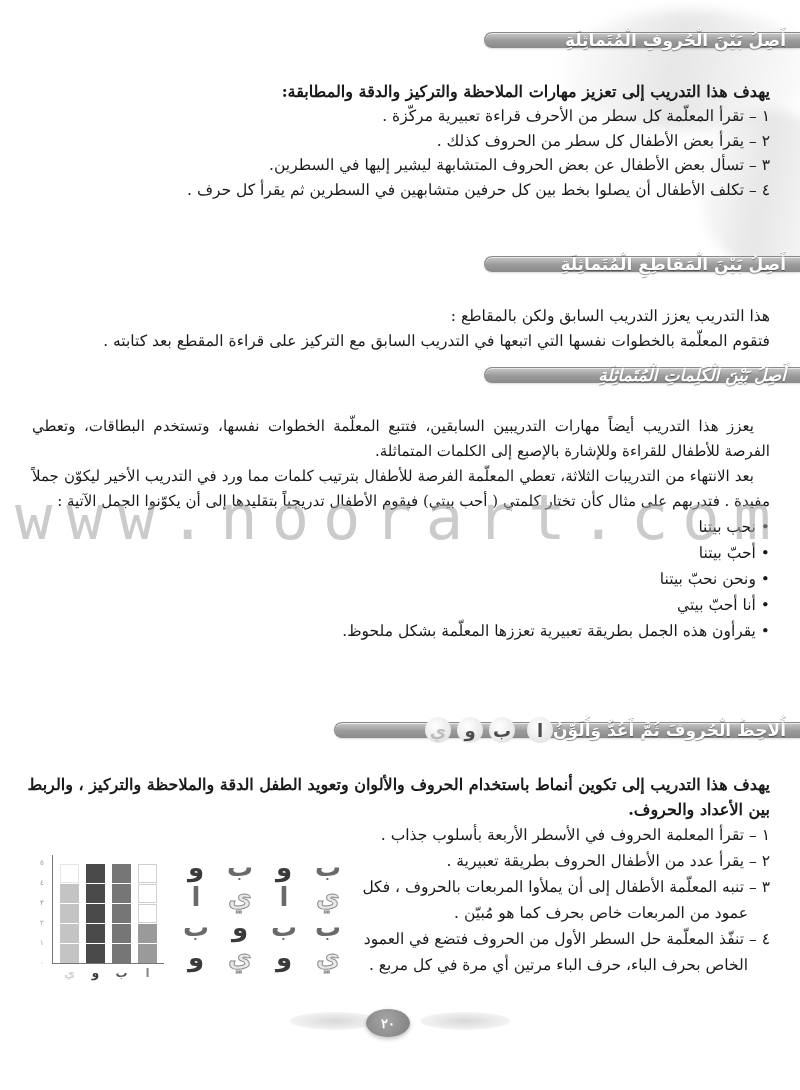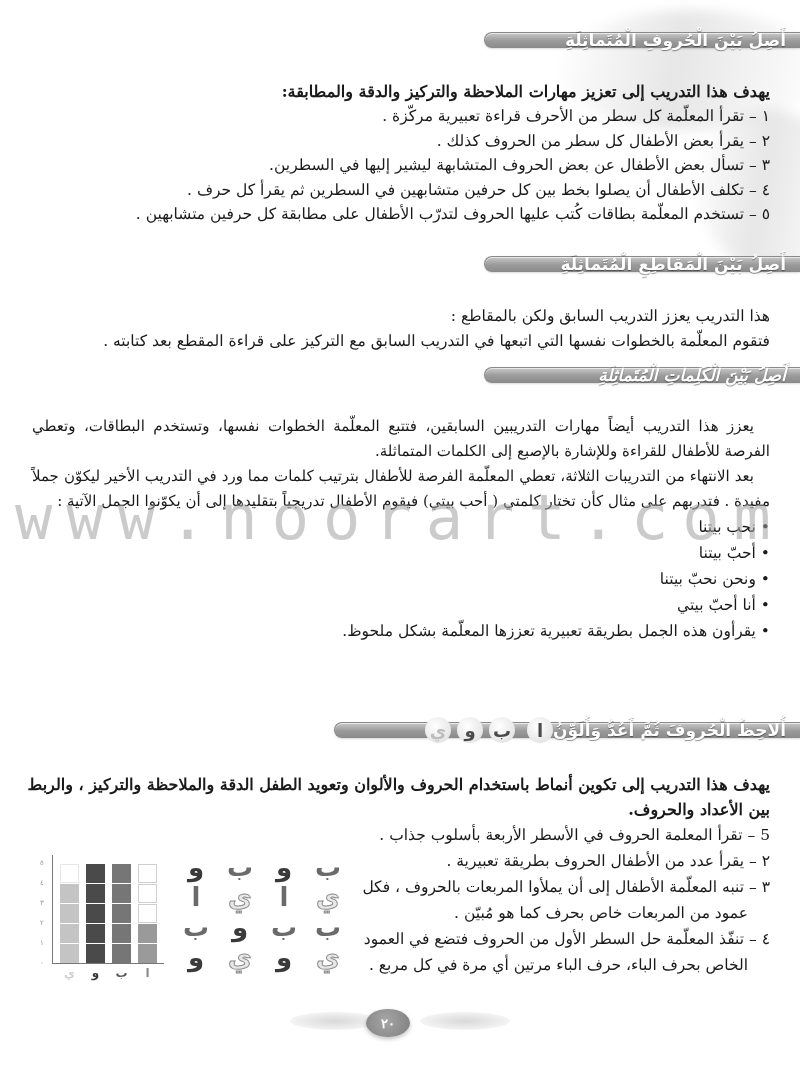--- a/index.html
+++ b/index.html
@@ -85,21 +85,20 @@
 
 <div class="section-header" style="left:484px; top:32px; width:316px;">
   <span class="title">أَصِلُ بَيْنَ الْحُروفِ الْمُتَماثِلَةِ</span>
 </div>
 <div class="block" style="right:30px; top:80px; width:720px;">
   <div class="lead">يهدف هذا التدريب إلى تعزيز مهارات الملاحظة والتركيز والدقة والمطابقة:</div>
   <div class="line">١ – تقرأ المعلّمة كل سطر من الأحرف قراءة تعبيرية مركّزة .</div>
   <div class="line">٢ – يقرأ بعض الأطفال كل سطر من الحروف كذلك .</div>
   <div class="line">٣ – تسأل بعض الأطفال عن بعض الحروف المتشابهة ليشير إليها في السطرين.</div>
   <div class="line">٤ – تكلف الأطفال أن يصلوا بخط بين كل حرفين متشابهين في السطرين ثم يقرأ كل حرف .</div>
-  <div class="line">٥ – تستخدم المعلّمة بطاقات كُتب عليها الحروف لتدرّب الأطفال على مطابقة كل حرفين متشابهين .</div>
 </div>
 
 <div class="section-header" style="left:484px; top:256px; width:316px;">
   <span class="title">أَصِلُ بَيْنَ الْمَقاطِعِ الْمُتَماثِلَةِ</span>
 </div>
 <div class="block" style="right:30px; top:304px; width:720px;">
   <div class="line">هذا التدريب يعزز التدريب السابق ولكن بالمقاطع :</div>
   <div class="line">فتقوم المعلّمة بالخطوات نفسها التي اتبعها في التدريب السابق مع التركيز على قراءة المقطع بعد كتابته .</div>
 </div>
 
@@ -122,21 +121,21 @@
   <span class="hdr-letter faded">ي</span>
   <span class="hdr-letter">و</span>
   <span class="hdr-letter">ب</span>
   <span class="hdr-letter" style="margin-left:12px;">ا</span>
   <span class="title">أُلاحِظُ الْحُروفَ ثُمَّ أَعُدُّ وَأُلَوِّنُ</span>
 </div>
 <div class="block" style="right:30px; top:772px; width:745px;">
   <div class="lead" style="white-space:normal; line-height:25px;">يهدف هذا التدريب إلى تكوين أنماط باستخدام الحروف والألوان وتعويد الطفل الدقة والملاحظة والتركيز ، والربط بين الأعداد والحروف.</div>
 </div>
 <div class="block" style="right:30px; top:822px; width:440px;">
-  <div class="line" style="line-height:26px;">5 – تقرأ المعلمة الحروف في الأسطر الأربعة بأسلوب جذاب .</div>
+  <div class="line" style="line-height:26px;">١ – تقرأ المعلمة الحروف في الأسطر الأربعة بأسلوب جذاب .</div>
   <div class="line" style="line-height:26px;">٢ – يقرأ عدد من الأطفال الحروف بطريقة تعبيرية .</div>
   <div class="line" style="line-height:26px;">٣ – تنبه المعلّمة الأطفال إلى أن يملأوا المربعات بالحروف ، فكل</div>
   <div class="line" style="line-height:26px; padding-right:22px;">عمود من المربعات خاص بحرف كما هو مُبيّن .</div>
   <div class="line" style="line-height:26px;">٤ – تنفّذ المعلّمة حل السطر الأول من الحروف فتضع في العمود</div>
   <div class="line" style="line-height:26px; padding-right:22px;">الخاص بحرف الباء، حرف الباء مرتين أي مرة في كل مربع .</div>
 </div>
 
 <div class="letters-grid">
   <span class="lt-mid">ب</span>
   <span class="lt-dark">و</span>

